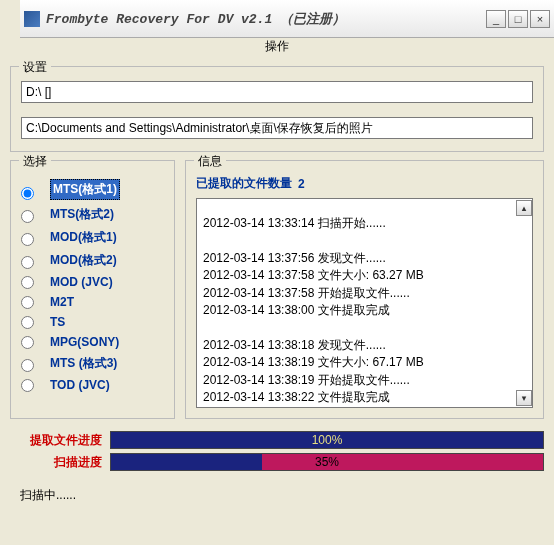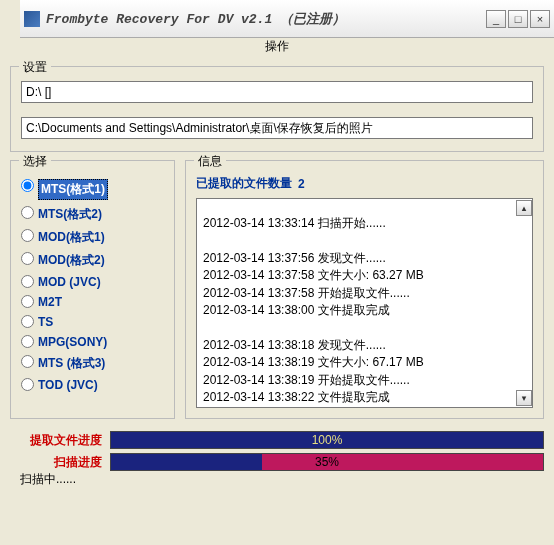--- a/index.html
+++ b/index.html
@@ -13,37 +13,37 @@
 .menu-item { cursor: pointer; }
 .content { padding: 6px 10px 4px 10px; }
 .group { border: 1px solid #bbb; border-radius: 0; position: relative; margin-bottom: 8px; padding: 14px 10px 10px 10px; background: #ece9d8; }
 .group-label { position: absolute; top: -8px; left: 8px; background: #ece9d8; padding: 0 4px; }
 .text-input { width: 100%; height: 22px; border: 1px solid #7a7a7a; background: #fff; padding: 2px 4px; font-size: 12px; margin-bottom: 14px; }
 .text-input:last-child { margin-bottom: 2px; }
 .row { display: flex; gap: 10px; }
 .col-left { width: 165px; }
 .col-right { flex: 1; }
 .radio-list { display: flex; flex-direction: column; gap: 6px; padding-top: 4px; }
-.radio-item { display: flex; align-items: flex-start; gap: 4px; cursor: pointer; }
+.radio-item { display: flex; align-items: flex-end; gap: 16px; cursor: pointer; }
 .radio-item input { cursor: pointer; }
 .radio-item label { color: #003399; font-weight: bold; cursor: pointer; font-size: 12px; }
 .radio-item.sel label { background: #316ac5; color: #fff; padding: 1px 2px; border: 1px dotted #000; }
 .info-head { display: flex; align-items: center; gap: 6px; margin-bottom: 6px; color: #003399; font-weight: bold; }
 .info-count { color: #003399; font-weight: bold; }
 .log-box { border: 1px solid #7a7a7a; background: #fff; height: 210px; position: relative; }
 .log-content { padding: 16px 6px; font-size: 12px; line-height: 1.45; white-space: pre-line; height: 100%; overflow: hidden; }
 .scroll-up, .scroll-down { position: absolute; right: 0; width: 16px; height: 16px; border: 1px solid #888; background: linear-gradient(#fff,#ddd); display:flex;align-items:center;justify-content:center;font-size:9px;color:#333;cursor:pointer; }
 .scroll-up { top: 1px; }
 .scroll-down { bottom: 1px; }
 .progress-row { display: flex; align-items: center; margin-top: 4px; }
 .progress-label { width: 100px; text-align: right; padding-right: 8px; color: #c00; font-weight: bold; }
 .progress-bar { flex: 1; height: 18px; border: 1px solid #444; background: #be185d; position: relative; }
 .progress-fill { height: 100%; background: #1a237e; }
 .progress-text { position: absolute; inset: 0; display:flex; align-items:center; justify-content:center; font-size:12px; color:#000; mix-blend-mode: difference; color:#fff; }
-.status-line { margin-top: 0; padding-left: 10px; }
+.status-line { margin-top: 16px; padding-left: 10px; }
 </style>
 </head>
 <body>
 
 <div class="titlebar">
   <div class="app-icon"></div>
   <div class="title-text">Frombyte Recovery For DV v2.1 （已注册）</div>
   <div class="win-btns">
     <div class="win-btn">_</div>
     <div class="win-btn">□</div>

